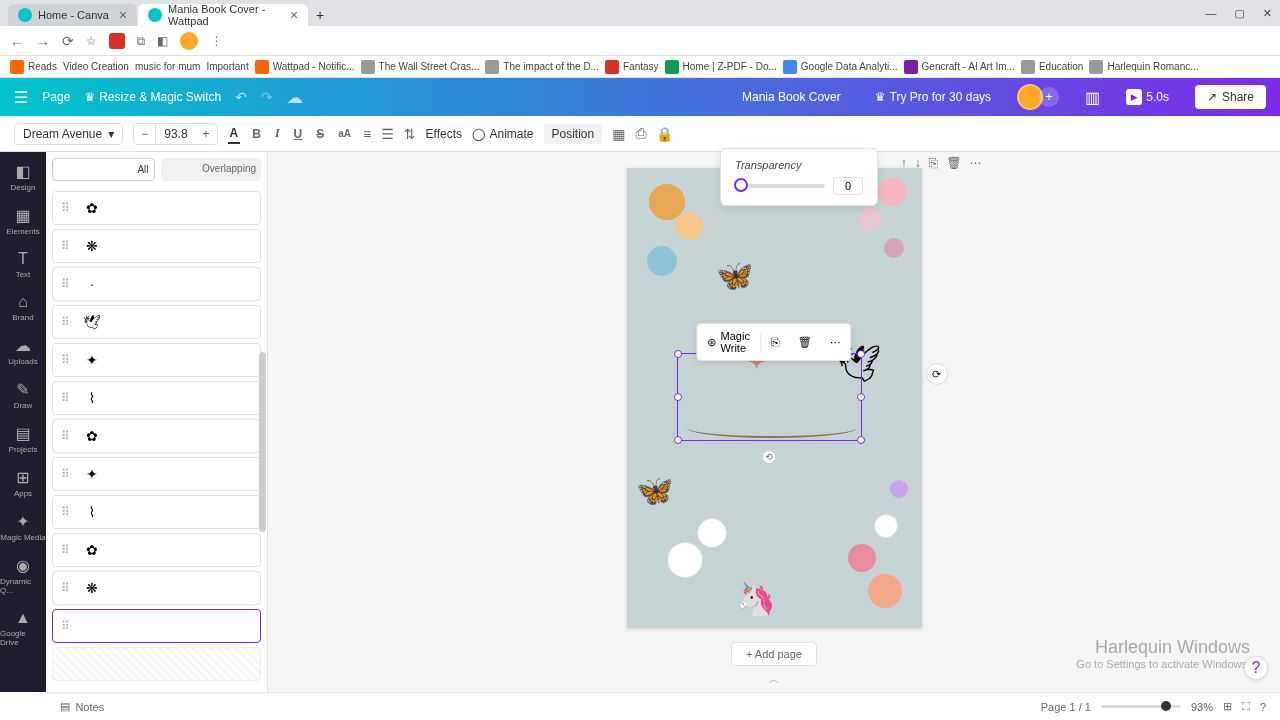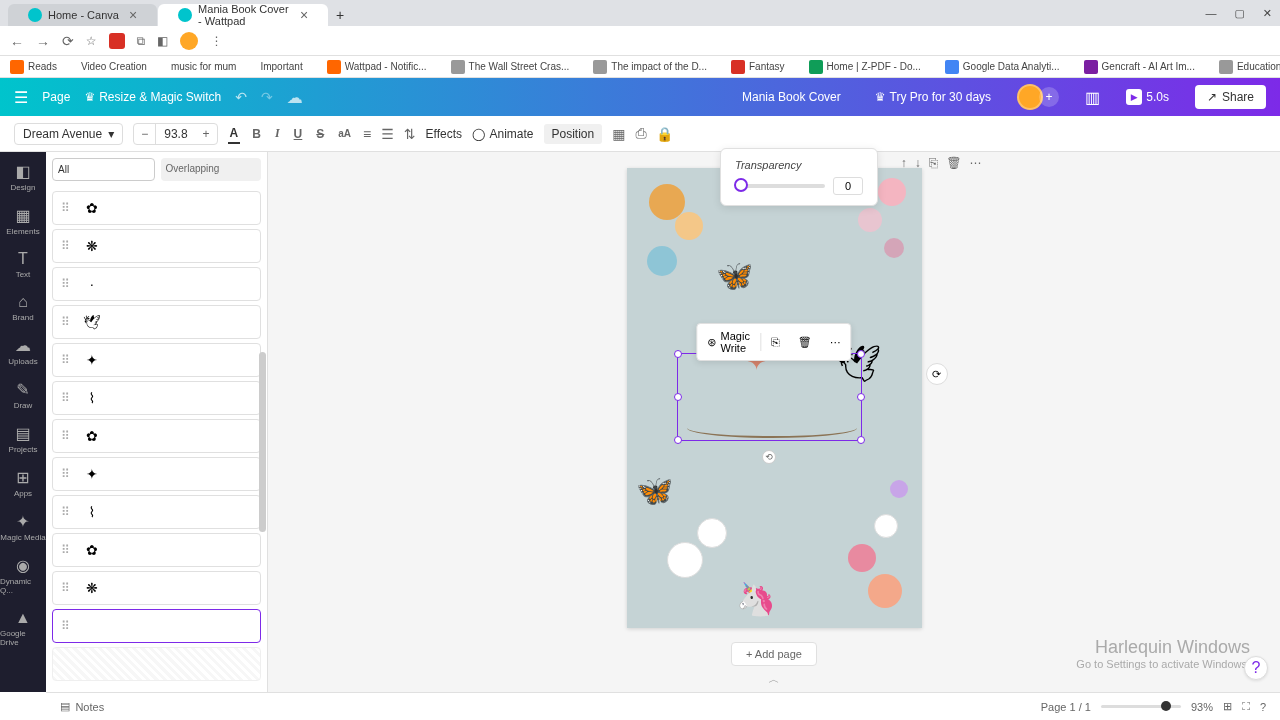--- a/index.html
+++ b/index.html
@@ -1,35 +1,35 @@
 <!DOCTYPE html>
 <html><head>
   <meta charset="utf-8">
   <style>
     * { margin: 0; padding: 0; box-sizing: border-box; font-family: -apple-system, BlinkMacSystemFont, 'Segoe UI', sans-serif; }
     body { width: 1280px; height: 720px; overflow: hidden; background: #fff; position: relative; }
     
     
     .browser-top { height: 26px; background: #dfe1e5; display: flex; align-items: center; padding: 0 8px; }
     .tabs { display: flex; gap: 1px; height: 100%; align-items: flex-end; }
-    .tab { display: flex; align-items: center; gap: 6px; padding: 4px 20px; background: #fff; border-radius: 6px 6px 0 0; font-size: 11px; color: #333; height: 22px; max-width: 170px; }
+    .tab { display: flex; align-items: center; gap: 6px; padding: 4px 10px; background: #fff; border-radius: 6px 6px 0 0; font-size: 11px; color: #333; height: 22px; max-width: 170px; }
     .tab.inactive { background: #cfd2d6; }
     .tab-icon { width: 14px; height: 14px; border-radius: 50%; background: #00c4cc; flex-shrink: 0; }
     .tab-close { font-size: 14px; color: #666; margin-left: 4px; }
     .new-tab { width: 22px; height: 22px; display: flex; align-items: center; justify-content: center; color: #333; font-size: 14px; }
     .window-controls { margin-left: auto; display: flex; gap: 18px; color: #444; font-size: 11px; }
     
     .addr-bar { height: 30px; background: #fff; display: flex; align-items: center; padding: 0 10px; gap: 12px; border-bottom: 1px solid #e0e0e0; }
     .nav-btn { color: #666; font-size: 14px; }
     .url-field { flex: 1; background: #f1f3f4; border-radius: 14px; height: 22px; display: flex; align-items: center; padding: 0 10px; font-size: 11px; color: #444; }
     .addr-icons { display: flex; gap: 12px; align-items: center; color: #666; font-size: 12px; }
     .profile-dot { width: 18px; height: 18px; border-radius: 50%; background: #ffa726; }
     .ext-icon { width: 16px; height: 16px; background: #d83025; border-radius: 3px; }
     
-    .bookmarks { height: 22px; background: #fff; display: flex; align-items: center; padding: 0 10px; gap: 24px; border-bottom: 1px solid #e0e0e0; font-size: 10px; }
+    .bookmarks { height: 22px; background: #fff; display: flex; align-items: center; padding: 0 10px; gap: 6px; border-bottom: 1px solid #e0e0e0; font-size: 10px; }
     .bm { display: flex; align-items: center; gap: 4px; color: #444; white-space: nowrap; }
     .bm-icon { width: 14px; height: 14px; border-radius: 2px; background: #999; flex-shrink: 0; }
     .bm-icon.orange { background: #ff6600; }
     .bm-icon.red { background: #d83025; }
     .bm-icon.blue { background: #4285f4; }
     .bm-icon.green { background: #0f9d58; }
     .bm-icon.purple { background: #7b1fa2; }
     
     
     .canva-bar { height: 38px; background: linear-gradient(90deg, #00c4cc 0%, #7d2ae8 100%); display: flex; align-items: center; padding: 0 14px; gap: 14px; color: #fff; }
@@ -80,21 +80,21 @@
     .rail { width: 46px; background: #1e1e2e; display: flex; flex-direction: column; align-items: center; padding-top: 4px; gap: 2px; }
     .rail-item { display: flex; flex-direction: column; align-items: center; gap: 2px; padding: 6px 0; color: #aaa; font-size: 8px; width: 100%; }
     .rail-icon { font-size: 16px; }
     
     
     .layers-panel { width: 222px; background: #fff; border-right: 1px solid #e0e0e0; display: flex; flex-direction: column; position: relative; }
     .panel-tabs { display: flex; height: 32px; }
     .panel-tab { flex: 1; display: flex; align-items: center; justify-content: center; font-size: 11px; color: #666; border-bottom: 1px solid #e0e0e0; }
     .panel-tab.active { color: #333; border-bottom: 2px solid #7d2ae8; }
     .filter-tabs { display: flex; gap: 6px; padding: 6px; }
-    .filter-tab { flex: 1; padding: 5px; text-align: left; font-size: 10px; border-radius: 4px; background: #f0f0f0; color: #666; }
+    .filter-tab { flex: 1; padding: 5px; text-align: right; font-size: 10px; border-radius: 4px; background: #f0f0f0; color: #666; }
     .filter-tab.active { background: #fff; border: 1px solid #ccc; color: #333; }
     .layers-list { flex: 1; overflow-y: auto; padding: 4px 6px; }
     .layer-row { display: flex; align-items: center; height: 34px; border: 1px solid #e0e0e0; border-radius: 4px; margin-bottom: 4px; padding: 0 8px; gap: 12px; }
     .layer-row.selected { border-color: #7d2ae8; }
     .layer-row.half { opacity: 0.5; background: repeating-linear-gradient(45deg, #f0f0f0, #f0f0f0 3px, #fff 3px, #fff 6px); }
     .layer-handle { color: #aaa; font-size: 12px; }
     .layer-thumb { width: 20px; height: 20px; display: flex; align-items: center; justify-content: center; font-size: 14px; }
     .layers-scrollbar { position: absolute; right: 1px; top: 200px; width: 7px; height: 180px; background: #ccc; border-radius: 4px; }
     
     

